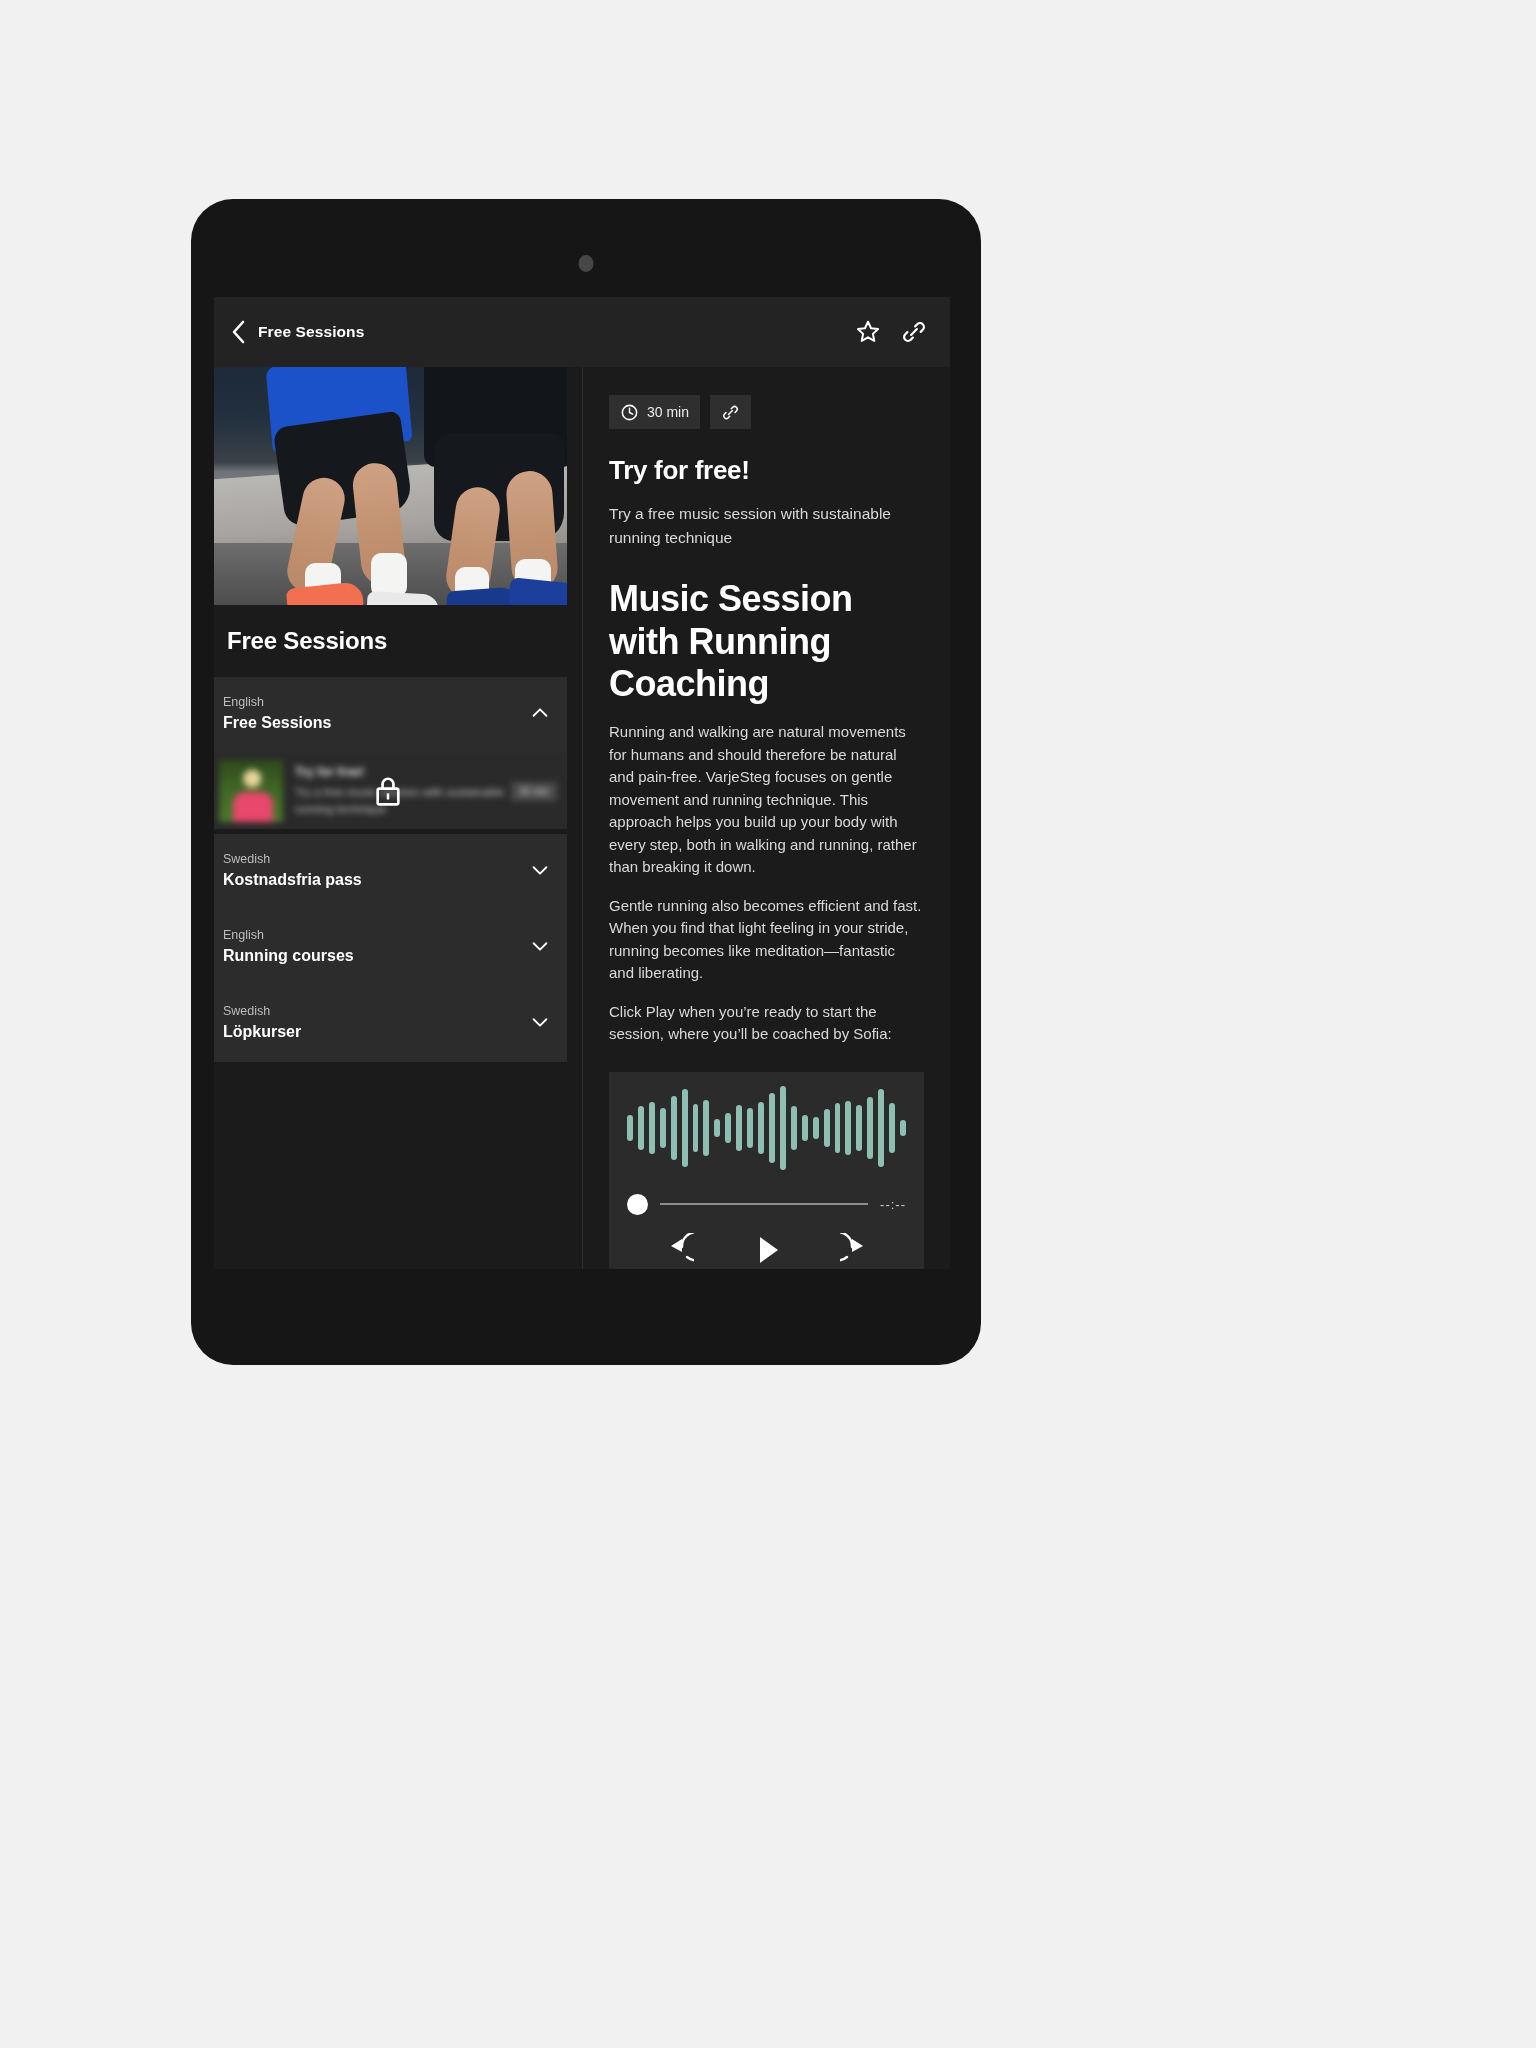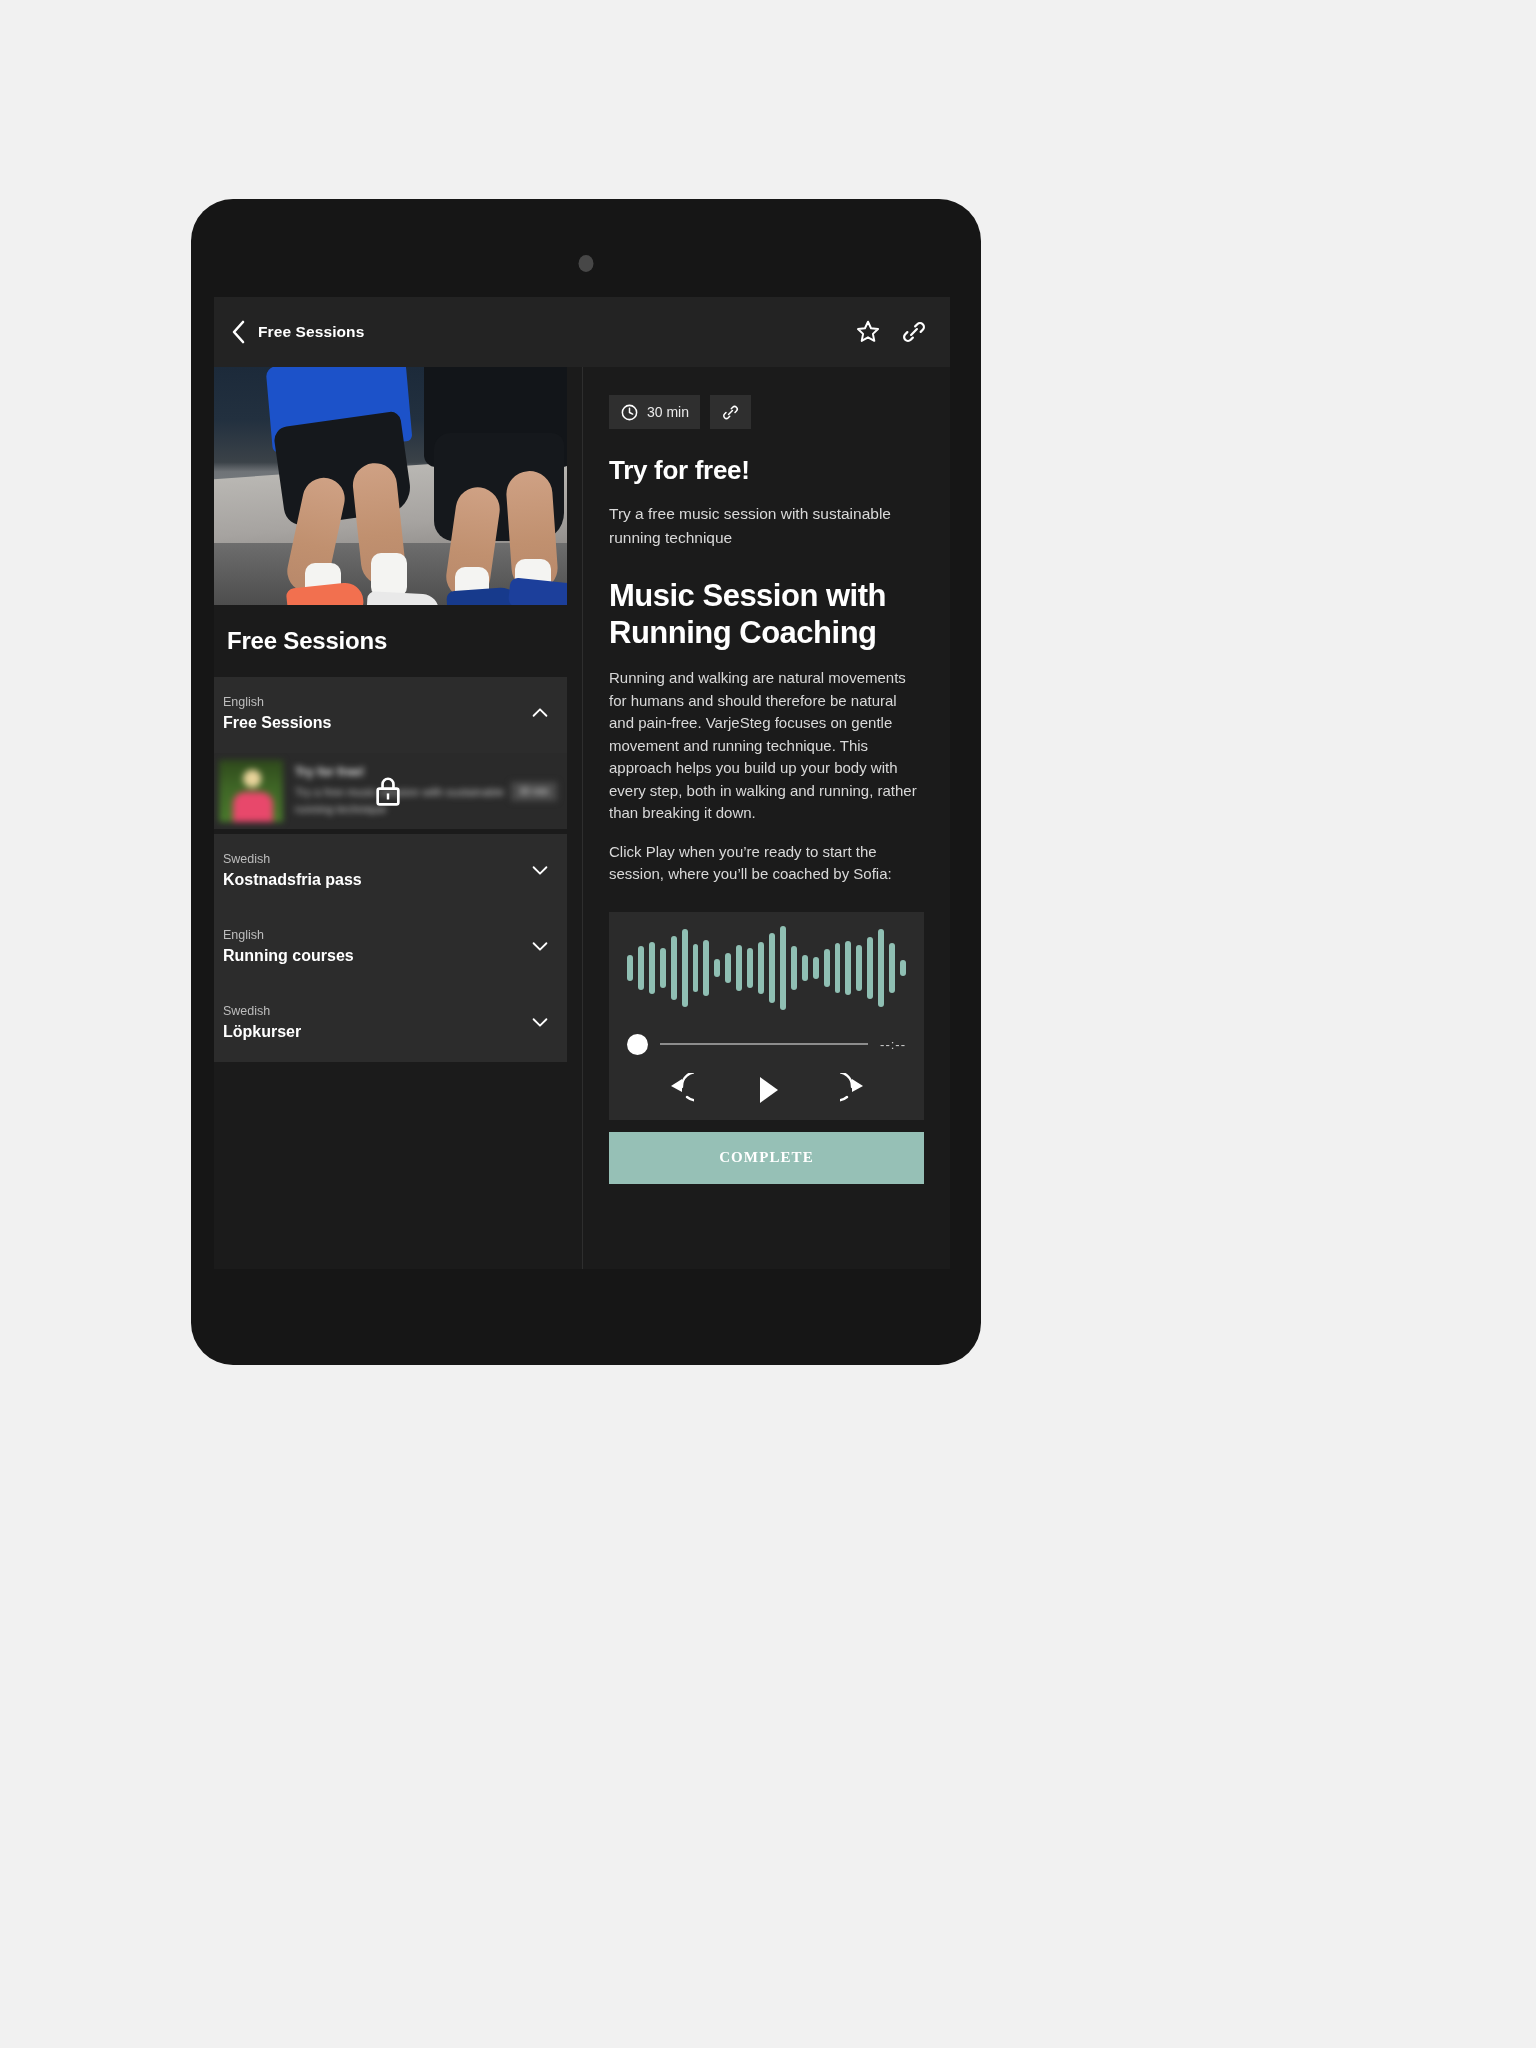--- a/index.html
+++ b/index.html
@@ -231,21 +231,21 @@
 
   .r-h1 {
     color: #ffffff; font-size: 26px; font-weight: bold;
     margin-top: 26px; letter-spacing: -.3px;
   }
   .r-sub {
     color: #d9d9d9; font-size: 15.5px; line-height: 1.55;
     margin-top: 16px;
   }
   .r-h2 {
-    color: #ffffff; font-size: 31px; font-weight: bold;
+    color: #ffffff; font-size: 36px; font-weight: bold;
     line-height: 1.18; margin-top: 28px; letter-spacing: -.5px;
   }
   .r-p {
     color: #d9d9d9; font-size: 15px; line-height: 1.5;
     margin-top: 16px;
   }
 
   
   .player {
     margin-top: 26px;
@@ -456,20 +456,21 @@
                   </svg>
               </span>
             </div>
           </div>
 
           <div class="r-h1">Try for free!</div>
           <div class="r-sub">Try a free music session with sustainable running technique</div>
           <div class="r-h2">Music Session with Running Coaching</div>
 
           <div class="r-p">Running and walking are natural movements for humans and should therefore be natural and pain-free. VarjeSteg focuses on gentle movement and running technique. This approach helps you build up your body with every step, both in walking and running, rather than breaking it down.</div>
+          <div class="r-p">Gentle running also becomes efficient and fast. When you find that light feeling in your stride, running becomes like meditation—fantastic and liberating.</div>
           <div class="r-p">Click Play when you’re ready to start the session, where you’ll be coached by Sofia:</div>
 
           <div class="player">
             <div class="wave">
                 <span class="wbar" style="height: 26px; background: rgb(143, 191, 179);"></span>
                 <span class="wbar" style="height: 44px; background: rgb(143, 191, 179);"></span>
                 <span class="wbar" style="height: 52px; background: rgb(143, 191, 179);"></span>
                 <span class="wbar" style="height: 40px; background: rgb(143, 191, 179);"></span>
                 <span class="wbar" style="height: 64px; background: rgb(143, 191, 179);"></span>
                 <span class="wbar" style="height: 78px; background: rgb(143, 191, 179);"></span>

